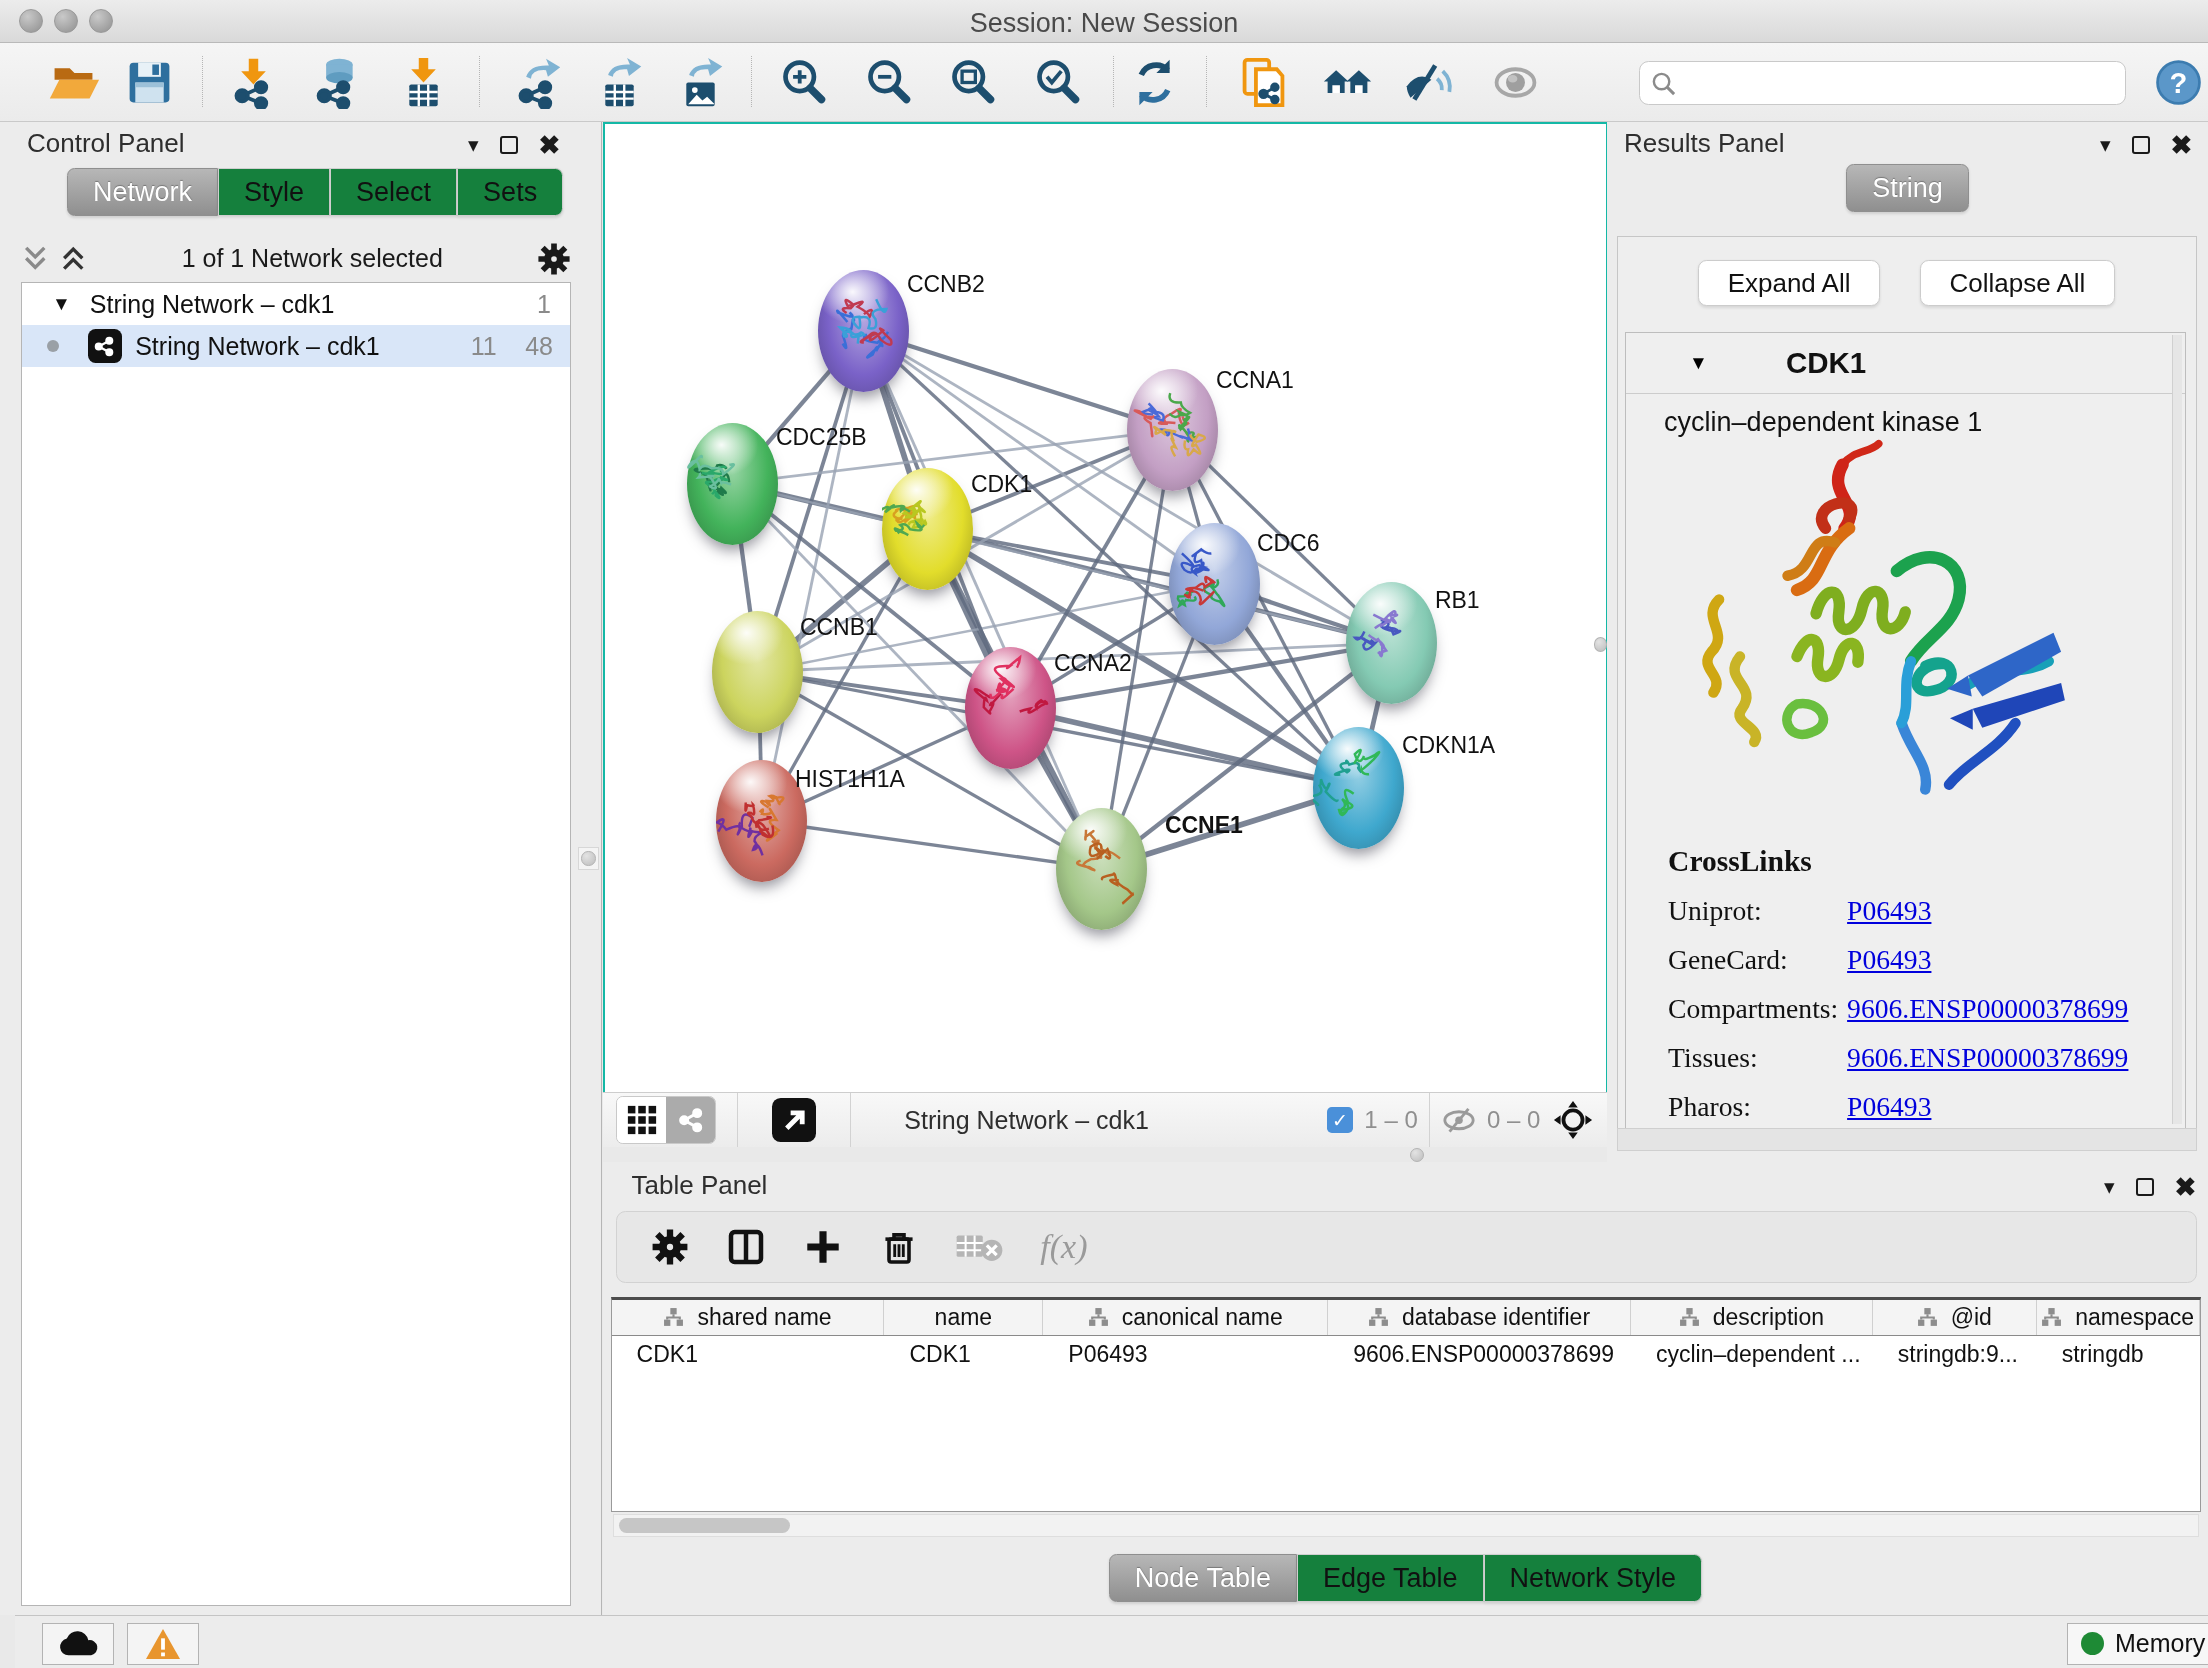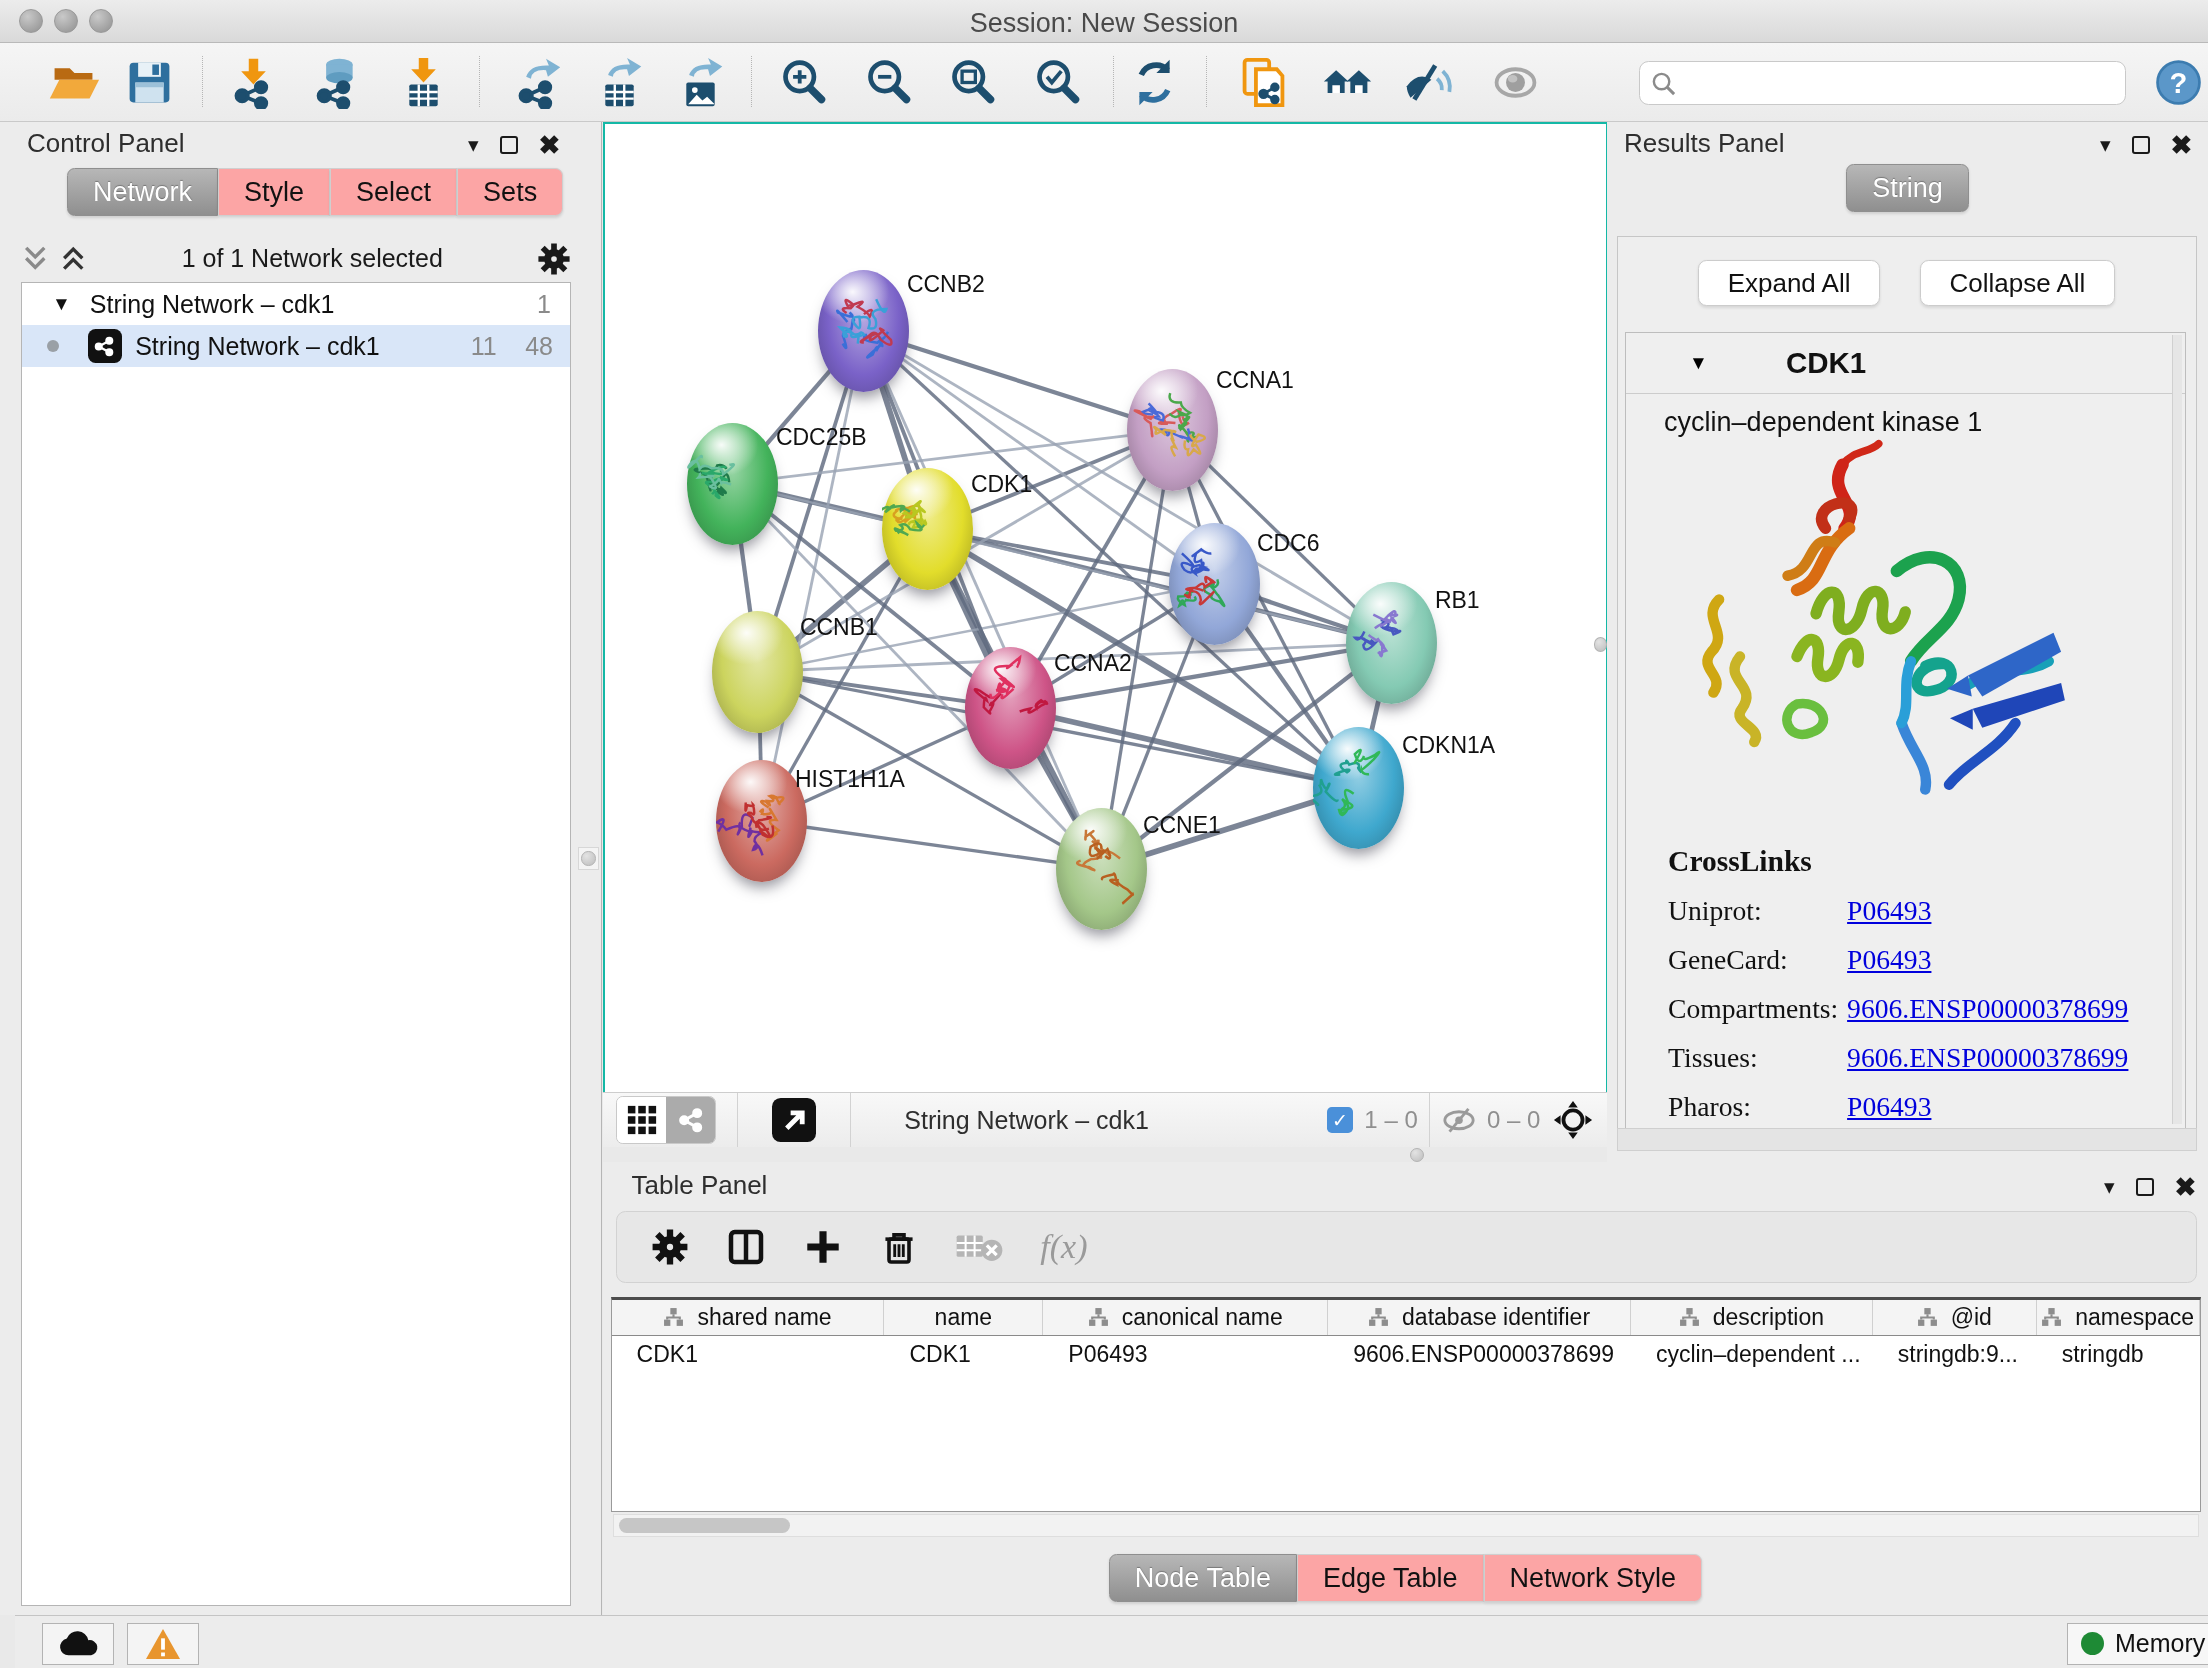--- a/index.html
+++ b/index.html
@@ -25,21 +25,21 @@
   #search-input { border:none; outline:none; font-size:23px; width:418px; background:transparent; }
 
   
   .panel-title { font-size:26px; color:#2e2e2e; }
   .pctl { display:flex; gap:21px; align-items:center; }
   .pc-arrow { font-size:21px; color:#1a1a1a; }
   .pc-float { width:18px; height:18px; border:2.9px solid #1a1a1a; border-radius:2.9px; }
   .pc-close { font-size:26px; font-weight:bold; color:#1a1a1a; }
 
   .tab { height:48px; padding:0 25px; display:flex; align-items:center; justify-content:center;
-    font-size:27px; background:#fca5a5; border:1px solid #cfcfcf; color:#111;
+    font-size:27px; background:#15803d; border:1px solid #cfcfcf; color:#111;
     box-shadow:0 1.9px 2.9px rgba(0,0,0,.12); }
   .tab.first { border-radius:7.6px 0 0 7.6px; }
   .tab.last { border-radius:0 7.6px 7.6px 0; }
   .tab.only { border-radius:7.6px; }
   .tab.active { background:linear-gradient(#b7b7b7,#8f8f8f); color:#fff;
     text-shadow:0 -1px 1px rgba(0,0,0,.3); border-color:#8f8f8f; }
 
   
   #control-panel { left:0; top:122px; width:602px; height:1493px; background:#ececec;
     border-right:1px solid #b5b5b5; }
@@ -491,21 +491,21 @@
               <path d="M44.3 65.2 q-0.2 10.9 11.4 7.1 q-14.3 1.2 -5.8 4.2 q14.2 11.8 -0.4 -8.3 q-9.5 -8.1 -6.6 2.8 q-0.0 -8.1 6.3 7.5 q14.0 8.0 10.3 -9.8" fill="none" stroke="#c03030" stroke-width="2.6"></path>
               <path d="M53.2 59.7 q12.5 0.3 -7.7 3.5 q-4.3 6.8 -8.2 -3.9 q-6.9 -5.0 -0.0 -3.7 q4.9 5.3 1.8 -9.0 q2.6 2.6 -6.3 0.8 q-2.6 12.6 -1.4 -2.9" fill="none" stroke="#c03030" stroke-width="2.6"></path>
             </svg></div>
           <div class="node-label" style="left: 190px; top: 642px;">HIST1H1A</div>
           <div class="node abs" style="left: 451px; top: 684px; background: radial-gradient(62% 40% at 38% 18%, rgba(255, 255, 255, 0.95), rgba(255, 255, 255, 0) 65%), radial-gradient(at 50% 38%, rgb(205, 224, 190) 0%, rgb(164, 199, 137) 55%, rgb(115, 139, 96) 100%);"><svg width="91" height="122" viewBox="0 0 96 128">
               <path d="M26.0 55.2 q-10.7 3.4 9.5 6.9 q12.2 7.0 -5.4 -1.5 q-4.0 -1.6 7.4 -7.2 q11.8 0.9 10.5 -10.6 q5.7 4.0 9.6 7.7 q-6.6 -10.4 10.0 2.4" fill="none" stroke="#c87838" stroke-width="2.6"></path>
               <path d="M42.8 49.8 q10.6 7.6 -1.6 -9.2 q-0.0 5.9 3.6 -7.4 q0.6 8.5 -6.8 1.2 q12.1 8.5 -2.4 -7.4 q9.7 -7.5 -4.6 3.3 q-0.1 7.7 0.7 -7.7" fill="none" stroke="#c87838" stroke-width="2.6"></path>
               <path d="M49.4 75.3 q-4.4 -2.5 10.9 -5.5 q1.7 -4.5 4.2 10.9 q-14.9 -7.2 0.4 -4.9 q-1.2 3.6 10.6 10.0 q6.3 6.8 5.5 4.8 q-10.7 9.7 -11.1 9.9" fill="none" stroke="#b86020" stroke-width="2.6"></path>
               <path d="M51.9 50.3 q8.7 7.6 2.4 -7.3 q-13.9 12.7 -9.3 8.8 q10.8 -10.3 2.9 -5.6 q-10.3 -9.4 -1.7 0.9 q-13.7 8.5 -9.6 -6.5 q11.8 -7.8 11.4 2.1" fill="none" stroke="#b86020" stroke-width="2.6"></path>
             </svg></div>
-          <div class="node-label" style="left: 538px; top: 688px;">CCNE1</div>
+          <div class="node-label" style="left: 560px; top: 688px; font-weight: bold;">CCNE1</div>
         </div>
     </div>
     <div id="nv-toolbar" class="abs">
       <div style="display:flex;margin-left:13.3px;border:1px solid #c9c9c9;border-radius:6.7px;overflow:hidden;">
         <div style="width:49px;height:46px;background:#fff;display:flex;align-items:center;justify-content:center;">
           <svg width="32" height="32" viewBox="0 0 34 34">
             <g fill="#111">
               <rect x="2" y="2" width="8" height="8"></rect>
                 <rect x="13" y="2" width="8" height="8"></rect>
                 <rect x="24" y="2" width="8" height="8"></rect>

